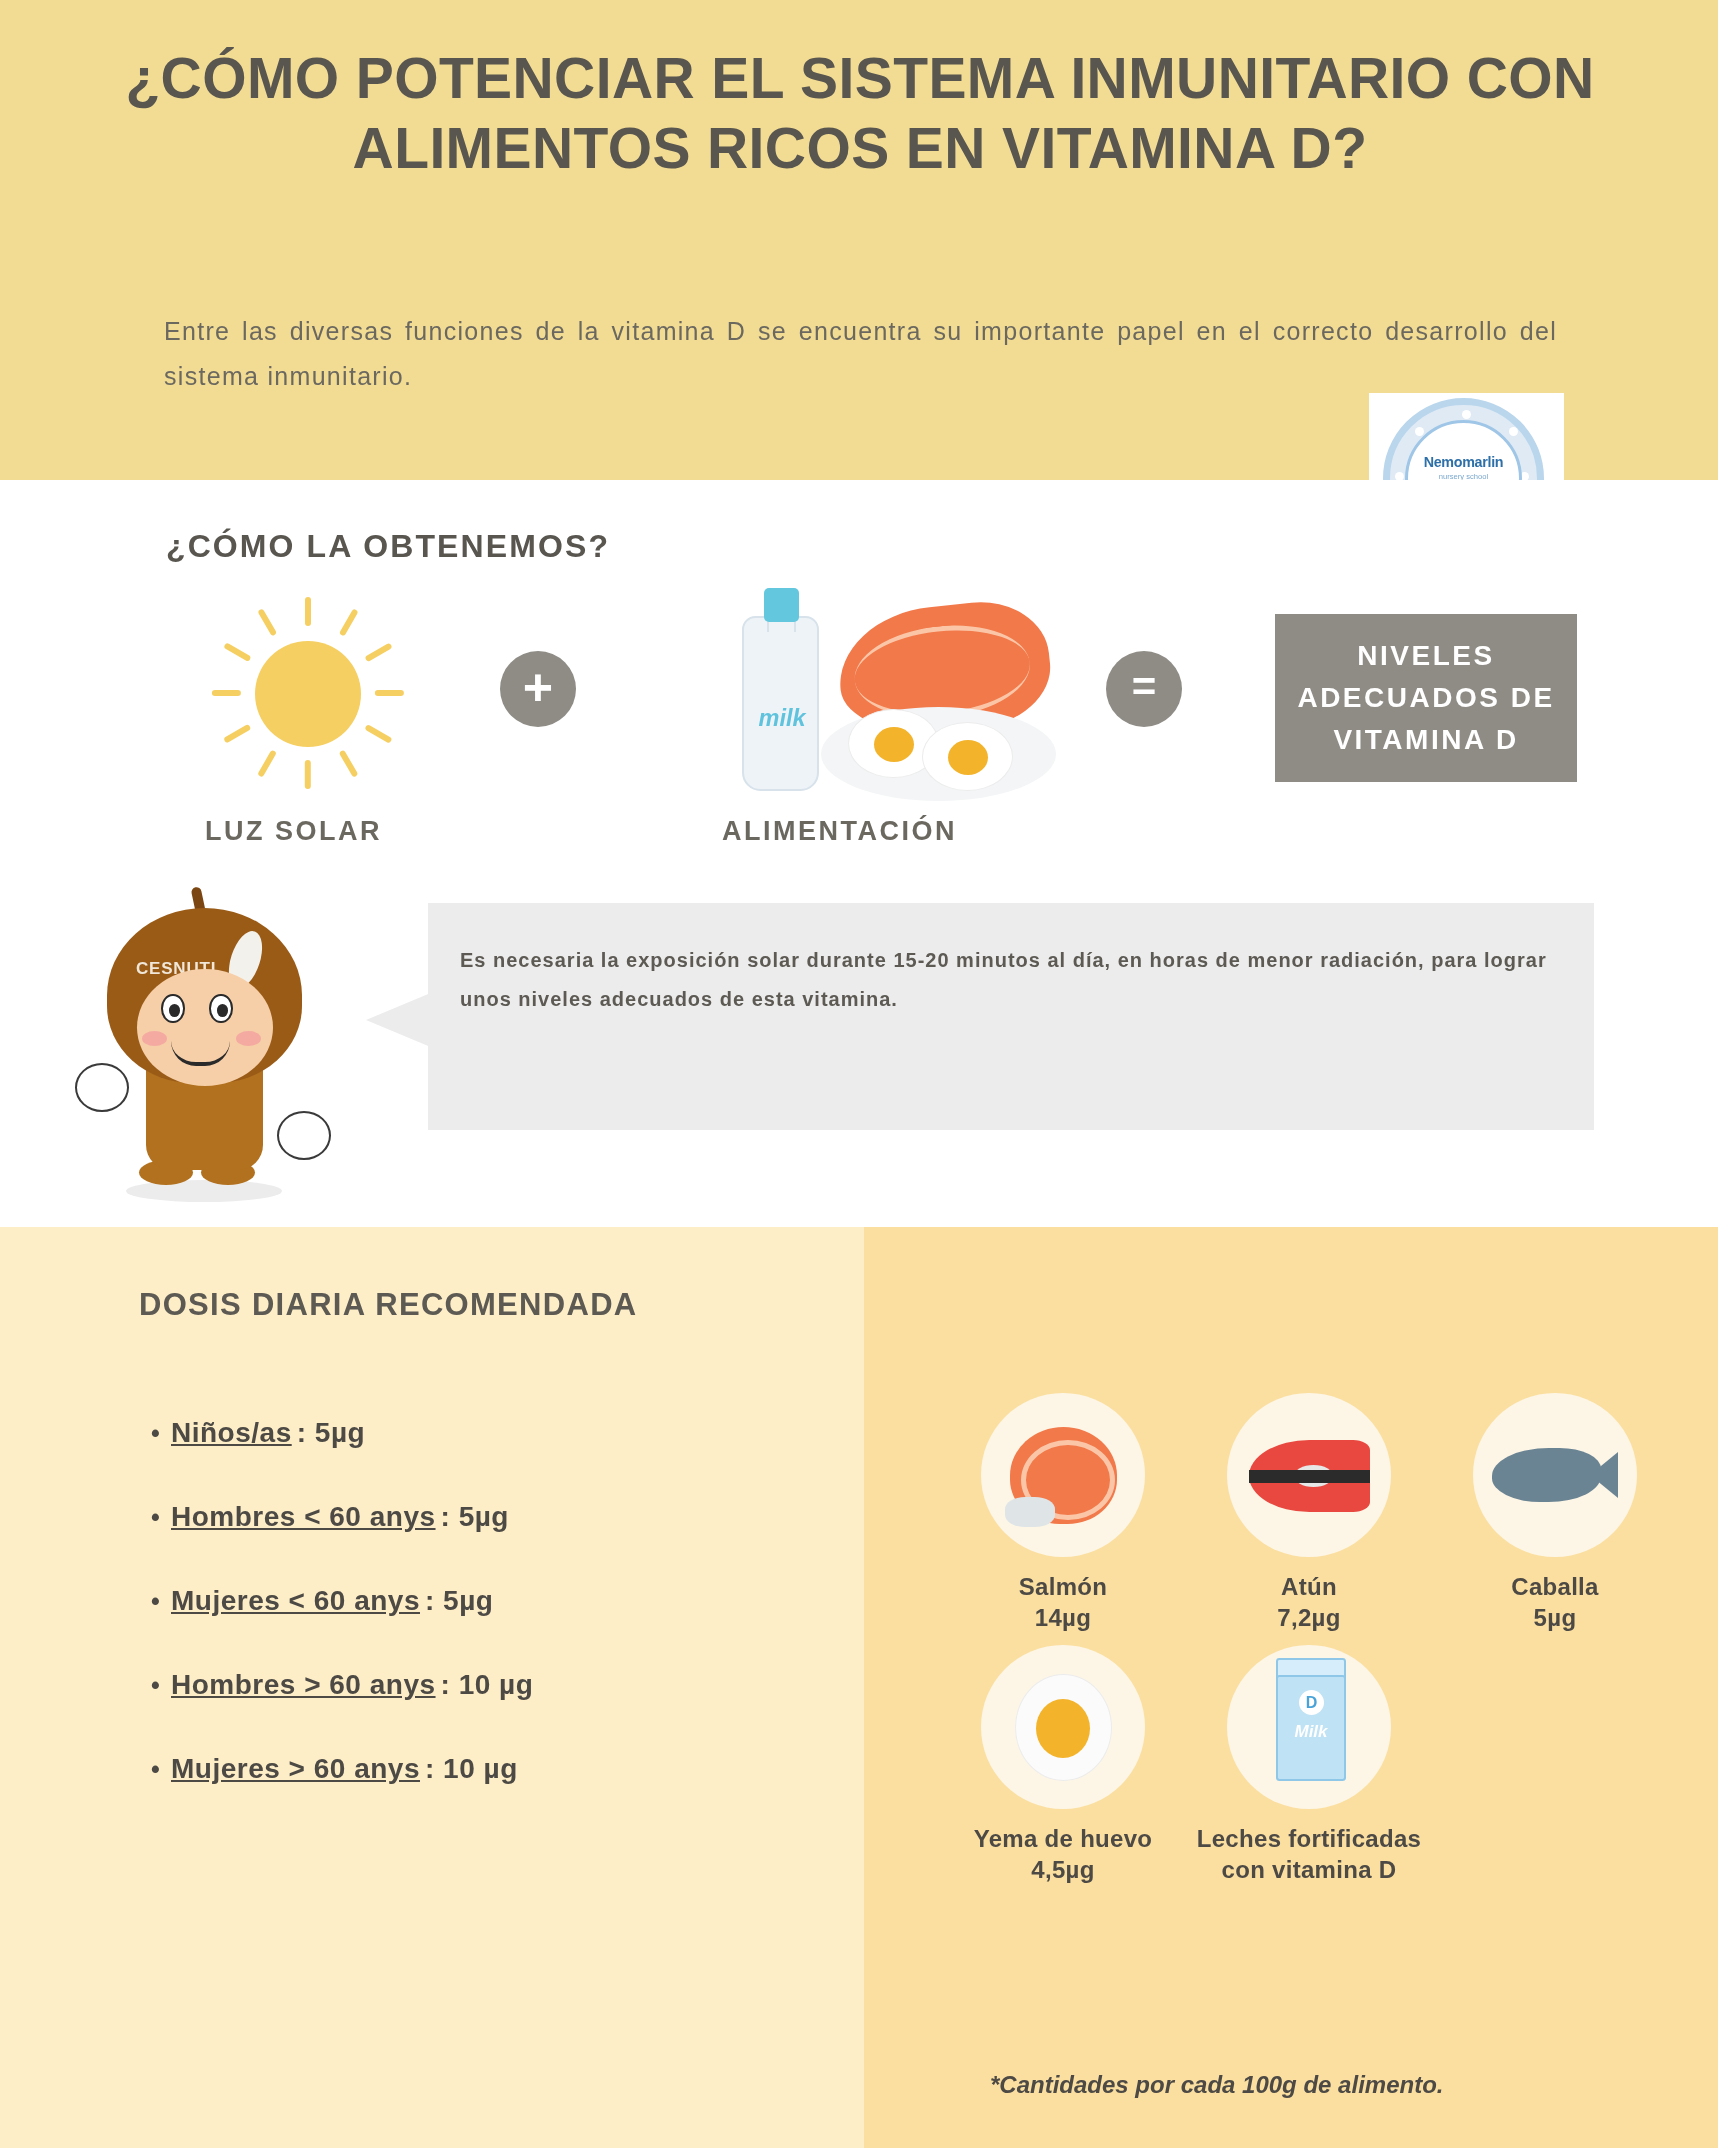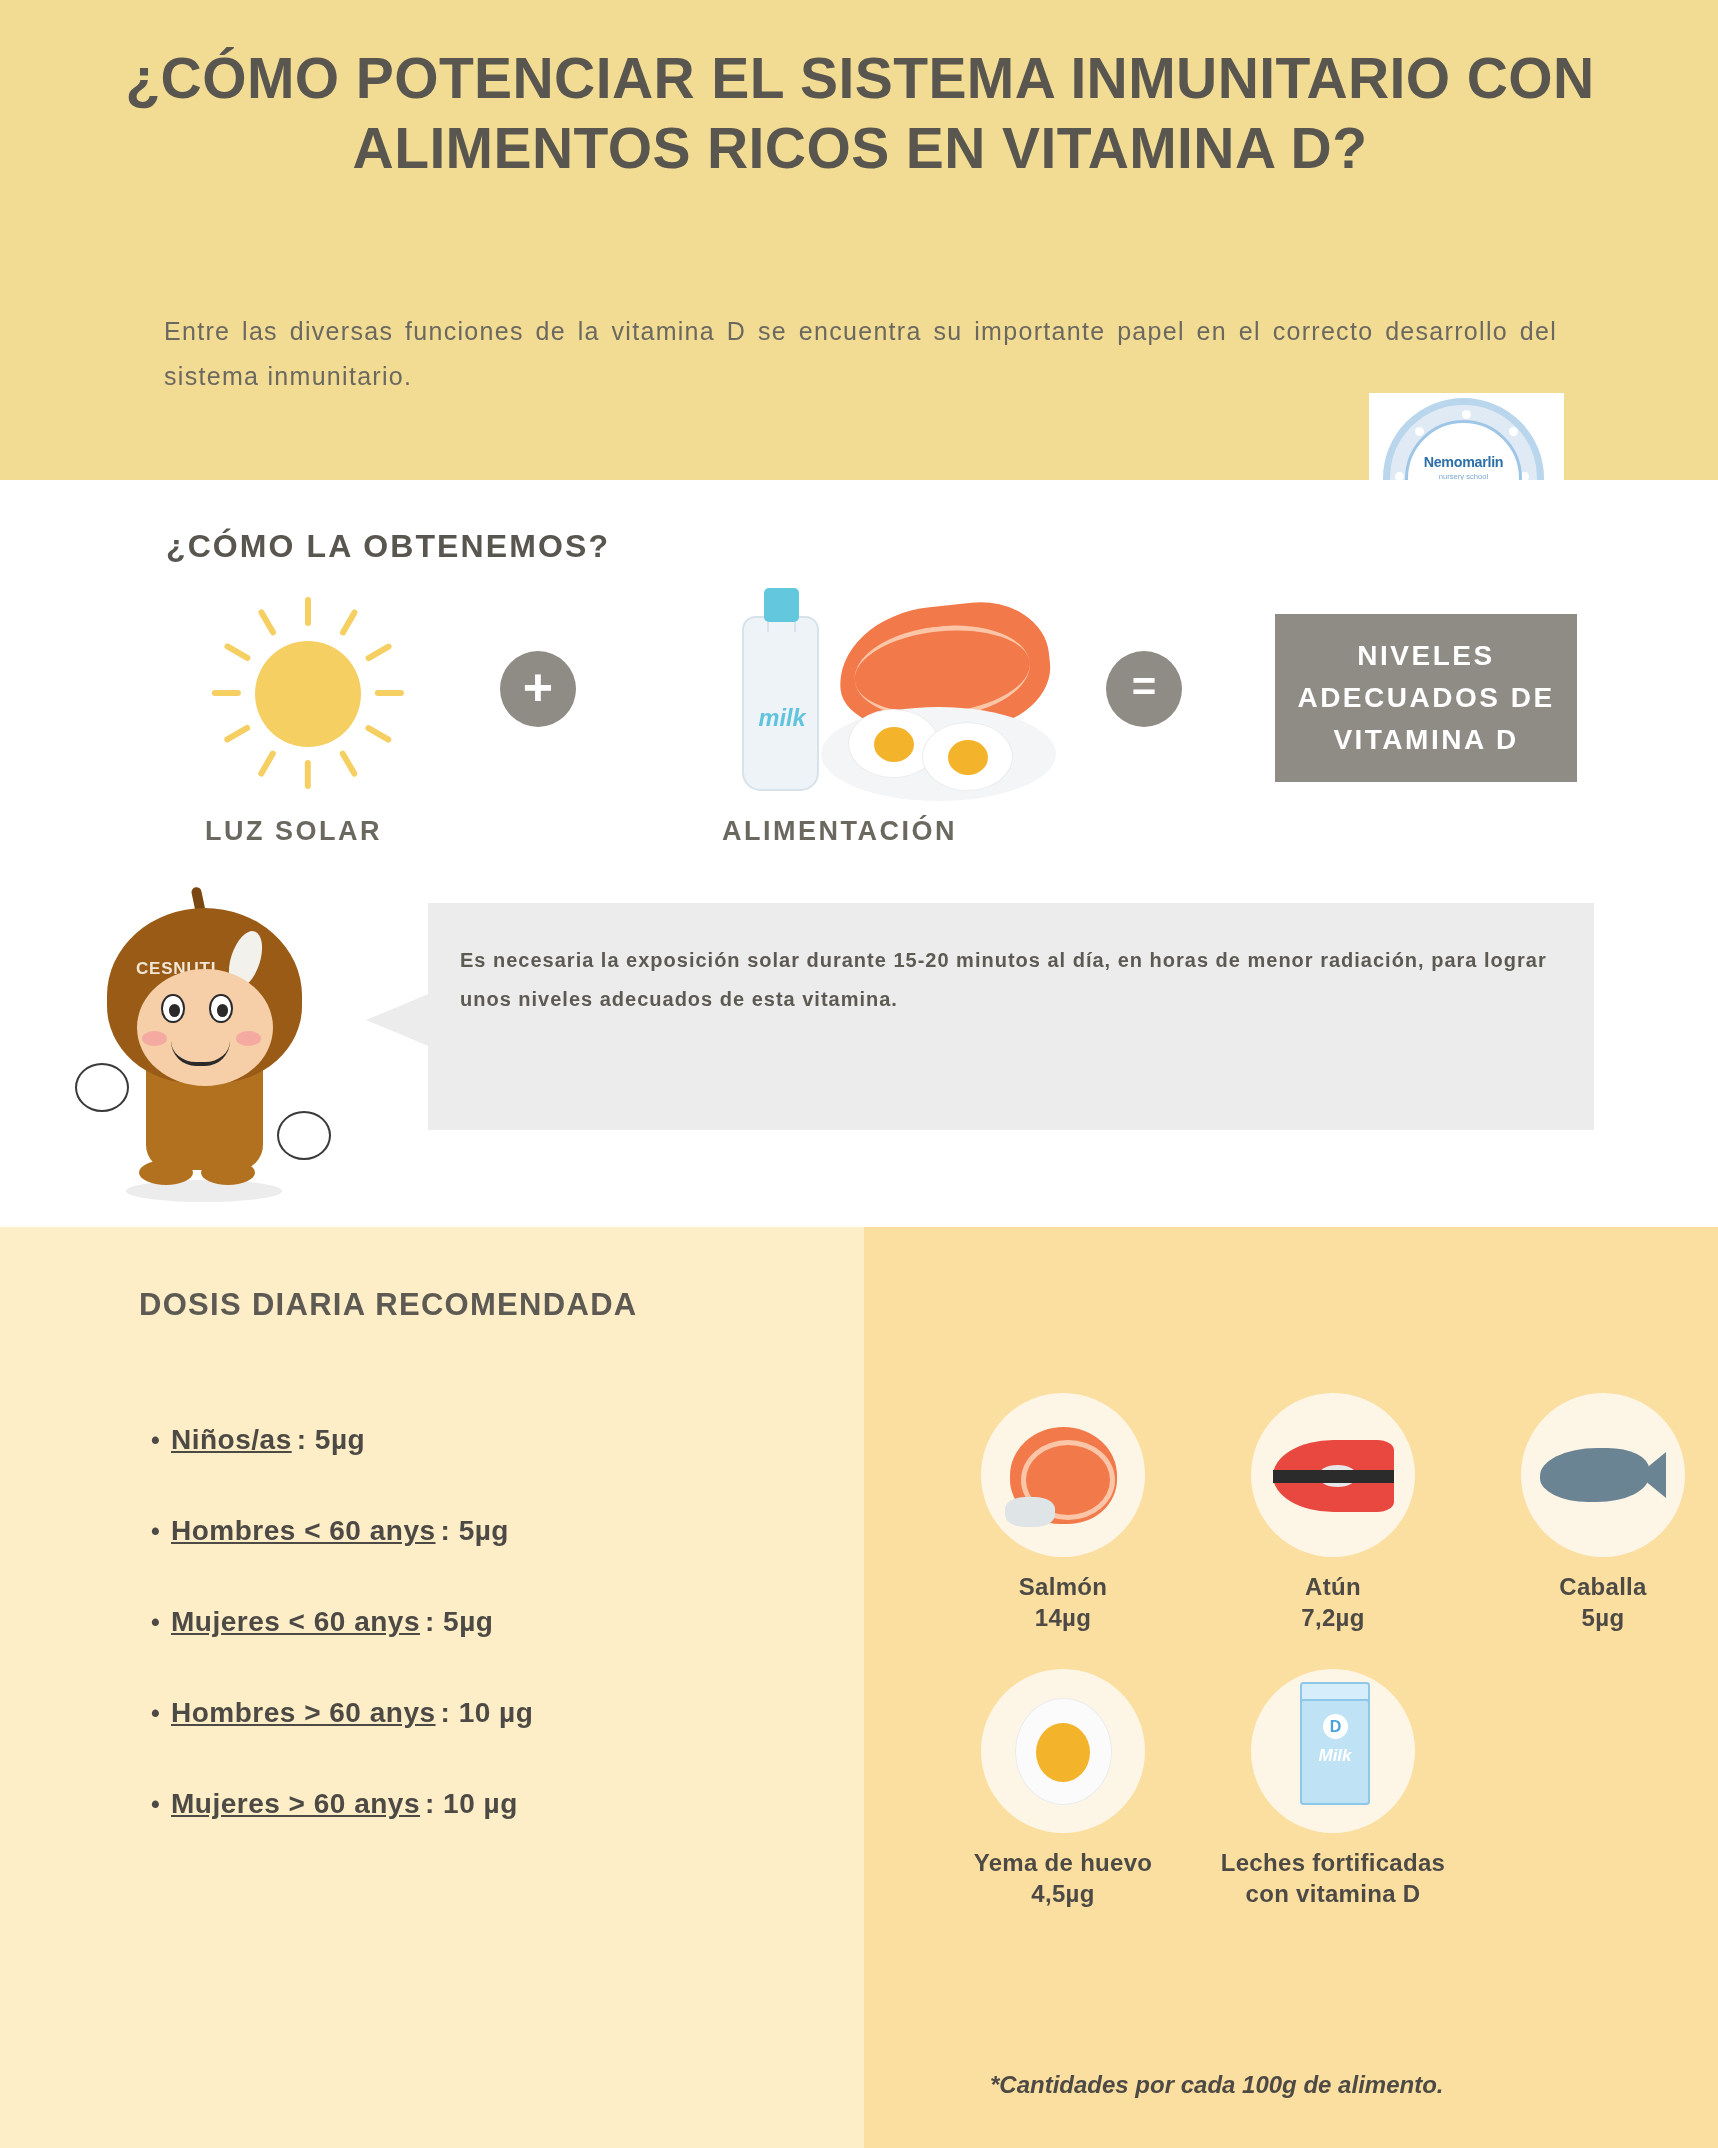--- a/index.html
+++ b/index.html
@@ -460,31 +460,30 @@
     color: #4d4a45;
     font-weight: 600;
     letter-spacing: 0.5px;
   }
   .dose-bullet {
     width: 20px;
     font-size: 25px;
     color: #4d4a45;
   }
   .dose-group { text-decoration: underline; }
-  .dose-val { margin-left: 5px; margin-top: 7px; }
+  .dose-val { margin-left: 5px; }
 
   
   .food-grid {
     position: absolute;
     left: 940px; top: 1393px;
     width: 738px;
     display: grid;
     grid-template-columns: repeat(3, 246px);
     grid-template-rows: 252px 252px;
-    gap: 24px;
   }
   .food-cell {
     width: 246px;
     display: flex;
     flex-direction: column;
     align-items: center;
   }
   .food-circle {
     width: 164px; height: 164px;
     border-radius: 50%;

